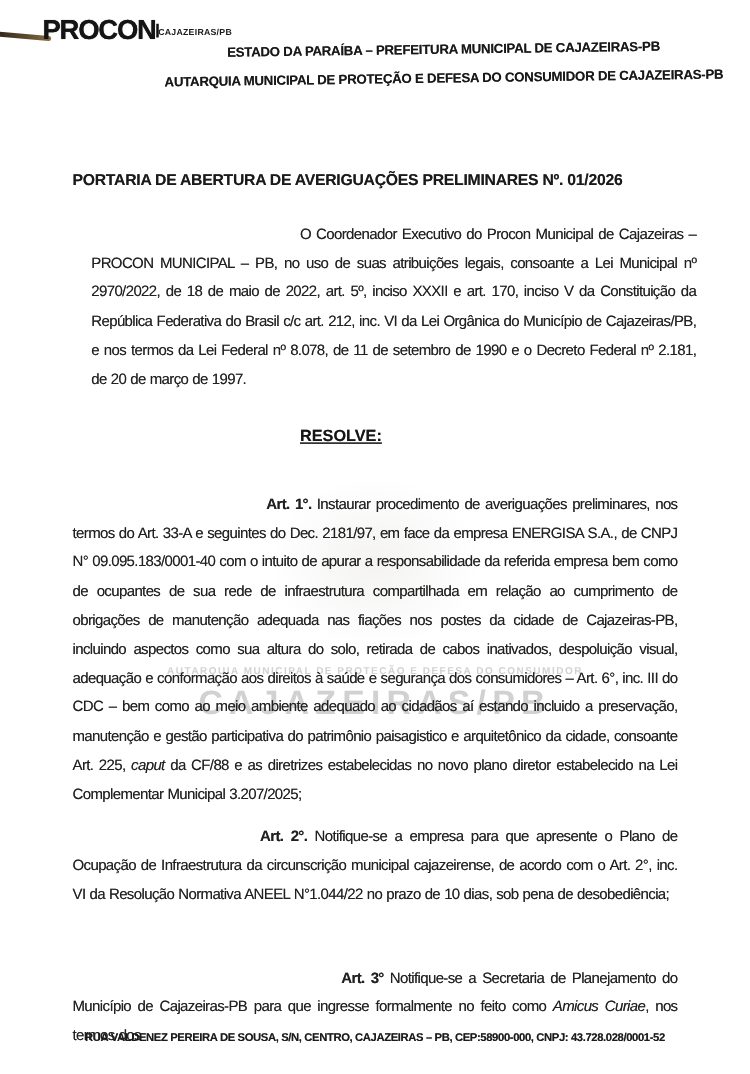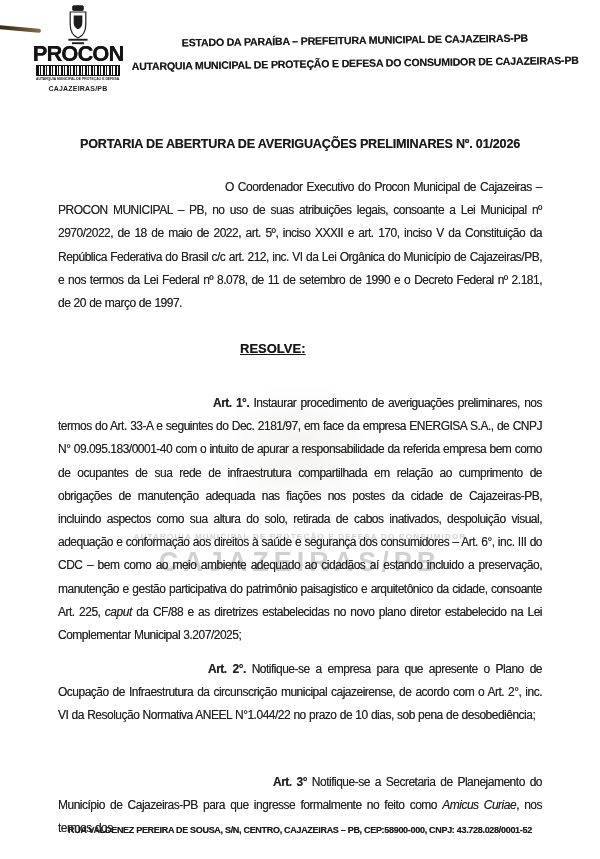--- a/index.html
+++ b/index.html
@@ -22,21 +22,21 @@
     position: absolute; left: -3px; top: 27px;
     width: 44px; height: 4px;
     background: linear-gradient(90deg, #2e2619 0%, #5d4a2e 55%, #8a6f45 100%);
     border-radius: 2px;
     transform: rotate(5deg);
   }
 
   
   .logo {
     position: absolute; left: 34px; top: 4px; width: 88px;
-    display: flex; flex-direction: column; align-items: center;
+    display: flex; align-items: center;
     text-align: center;
   }
   .crest { width: 26px; height: 42px; margin-bottom: -2px; }
   .logo-word {
     font-size: 22px; font-weight: bold; letter-spacing: -1px;
     color: #141414; line-height: 20px;
     text-shadow: 0 0 0.6px #141414;
   }
   .barcode {
     width: 84px; height: 11px; margin-top: 1px;
@@ -88,32 +88,32 @@
     position: absolute; left: 215px; top: 380px; width: 170px; height: 140px;
     border-radius: 50%;
     background: radial-gradient(ellipse at center, rgba(130,120,108,0.09), rgba(130,120,108,0) 70%);
     pointer-events: none;
   }
 
   
   .doc { position: absolute; left: 0; top: 0; width: 600px; height: 859px; z-index: 1; }
   .doc-title {
     position: absolute; left: 58px; top: 137px; width: 484px;
-    margin: 0; text-align: center;
+    margin: 0; 
     font-size: 12.6px; font-weight: bold; color: #1a1a1a;
     letter-spacing: -0.2px; text-shadow: 0 0 0.4px rgba(0,0,0,.55);
   }
   .para {
     position: absolute; left: 58px; width: 484px; margin: 0;
     font-size: 12px; line-height: 23.2px;
     letter-spacing: -0.5px; word-spacing: 0.4px;
     text-align: justify; color: #212121;
     text-shadow: 0 0 0.35px rgba(0,0,0,.5);
   }
-  .intro { top: 176px; text-indent: 167px; }
+  .intro { top: 176px; text-indent: 167px; margin-left: 15px; }
   .resolve {
     position: absolute; left: 58px; top: 341px;
     margin-left: 172px;
     font-size: 13px; font-weight: bold; text-decoration: underline;
     color: #161616; text-shadow: 0 0 0.4px rgba(0,0,0,.6); padding-left: 10px;
   }
   .art1 { top: 392px; text-indent: 155px; }
   .art2 { top: 658px; text-indent: 150px; }
   .art3 { top: 771px; text-indent: 215px; }
   .para strong { font-weight: bold; }

